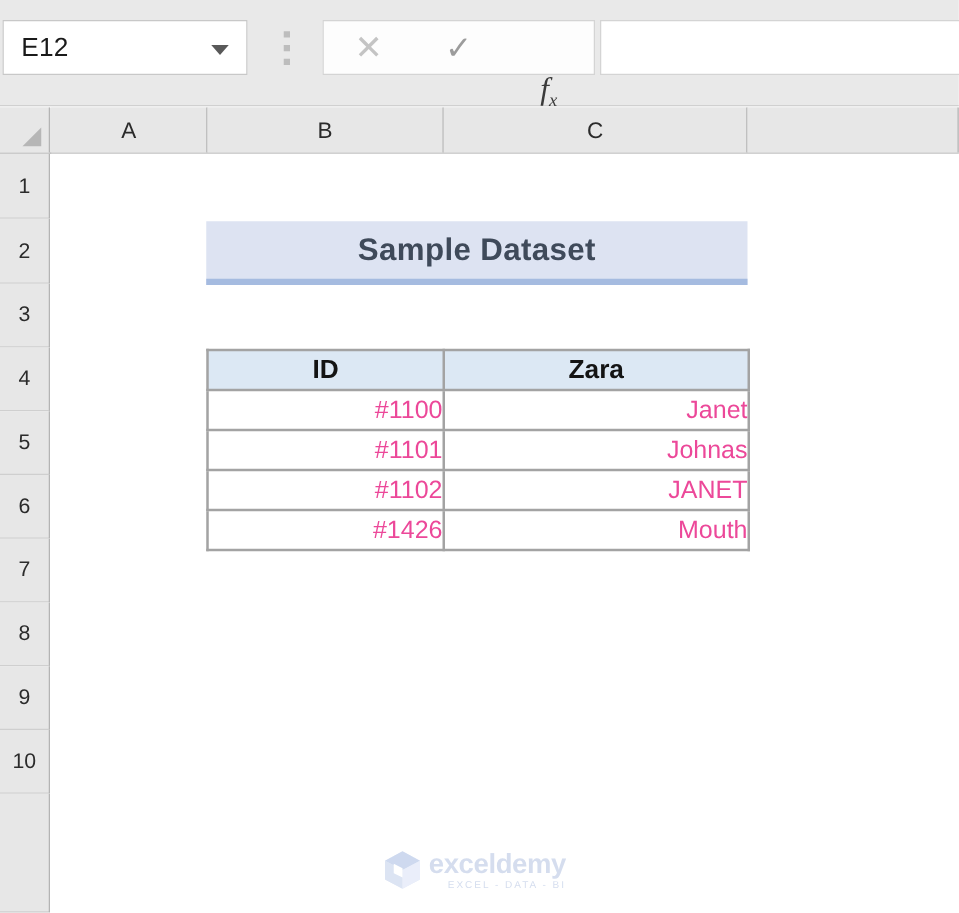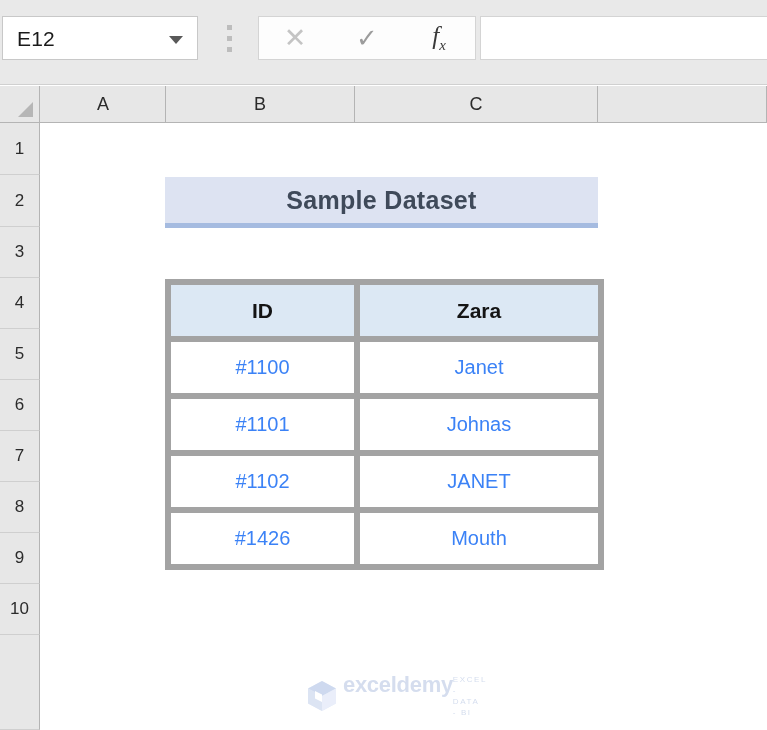--- a/index.html
+++ b/index.html
@@ -82,21 +82,21 @@
     position: absolute;
     top: 0;
     width: 72px;
     height: 42px;
     display: flex;
     align-items: center;
     justify-content: center;
   }
   .fx-btn.cancel { left: 0; }
   .fx-btn.enter  { left: 72px; }
-  .fx-btn.insert { left: 144px; }
+  .fx-btn.insert { left: 144px; margin-top: 36px; }
   .icon-x {
     font-size: 27px;
     color: #c4c4c4;
     font-weight: 300;
     line-height: 1;
   }
   .icon-check {
     font-size: 26px;
     color: #9c9c9c;
     line-height: 1;
@@ -216,38 +216,39 @@
 
   
   .data-table {
     position: absolute;
     left: 165px;
     top: 279px;
     border-collapse: collapse;
     table-layout: fixed;
   }
   .data-table td, .data-table th {
-    border: 6px solid #a3a3a3;
-    height: 57px;
+    border: 2px solid #a3a3a3;
+    height: 32px;
     text-align: center;
     vertical-align: middle;
     padding: 0;
     box-sizing: border-box;
   }
   .data-table th {
     background: #dce8f4;
     font-size: 21px;
     font-weight: bold;
     color: #141414;
   }
   .data-table td {
     background: #ffffff;
     font-size: 20px;
     font-weight: normal;
-    color: #3b82f6;
+    color: #ec4899;
+    text-align: right;
   }
   .col-id   { width: 189px; }
   .col-name { width: 244px; }
 
   
   .watermark {
     position: absolute;
     left: 307px;
     top: 677px;
     width: 155px;
@@ -257,36 +258,36 @@
     opacity: .95;
   }
   .wm-logo {
     width: 30px;
     height: 32px;
     flex: 0 0 auto;
     margin-right: 6px;
   }
   .wm-textblock {
     display: flex;
-    flex-direction: row;
+    flex-direction: column;
     justify-content: center;
   }
   .wm-name {
     font-size: 22px;
     font-weight: bold;
     color: #d3dcee;
     line-height: 22px;
     letter-spacing: -.3px;
   }
   .wm-tag {
     font-size: 8px;
     color: #d3dcee;
     letter-spacing: 1.6px;
     line-height: 11px;
-    text-align: left;
+    text-align: right;
   }
 </style>
 </head>
 <body>
 
 <div class="formula-strip">
 
   <div class="name-box">
     <span class="name-box-text">E12</span>
     <span class="name-box-arrow"></span>

